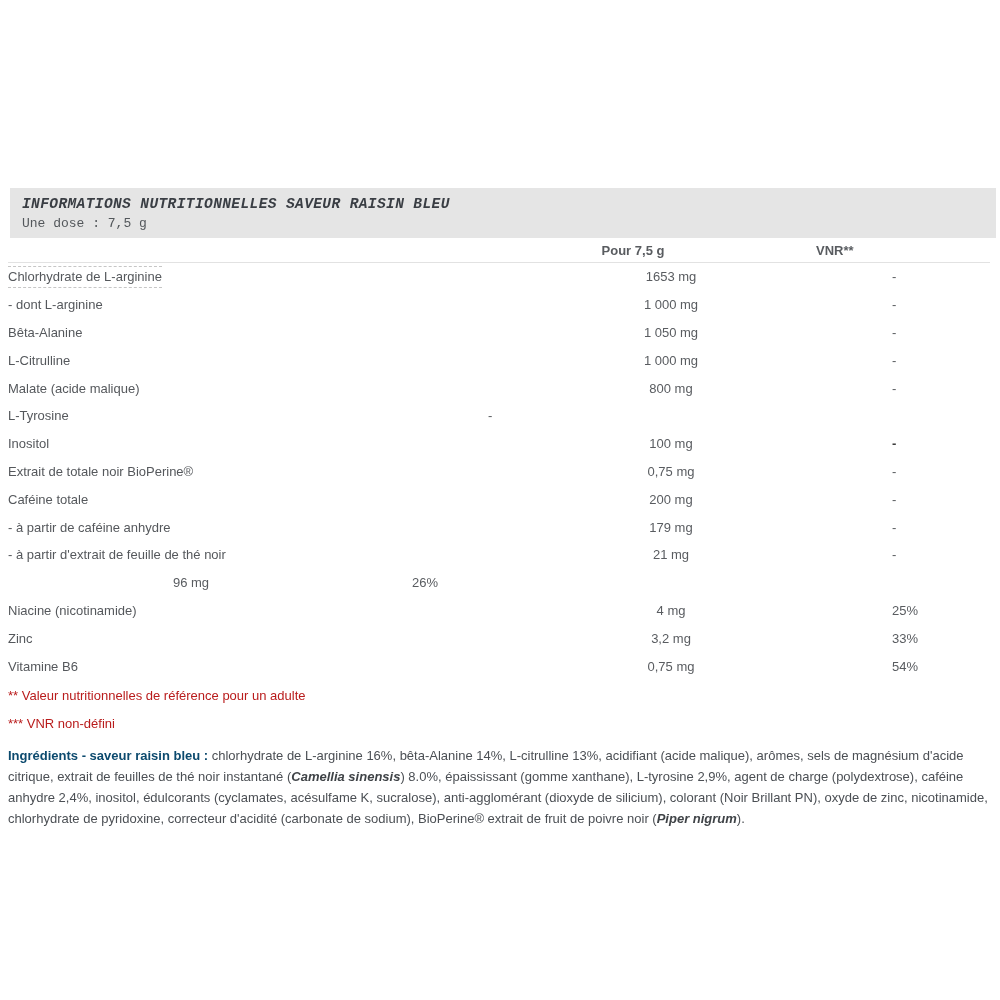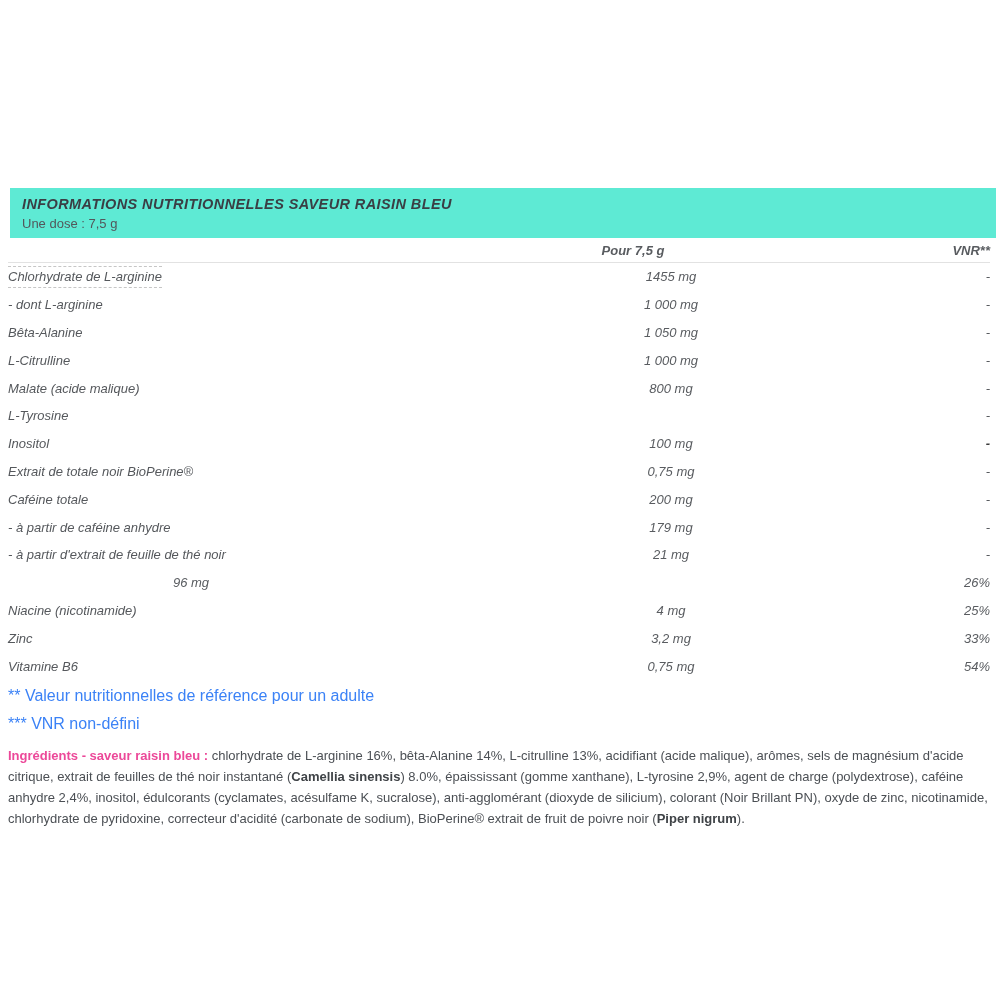--- a/index.html
+++ b/index.html
@@ -5,102 +5,103 @@
   html,body{margin:0;padding:0;background:#ffffff;}
   body{
     width:1000px;height:1000px;overflow:hidden;
     font-family:"Liberation Sans",sans-serif;
     -webkit-font-smoothing:antialiased;
     color:#55585c;
   }
   .header-box{
     margin:188px 4px 0 10px;
     height:50px;
-    background:#5eead4;
+    background:#e5e5e5;
     box-sizing:border-box;
     padding:8px 0 0 12px;
+    font-family:Liberation Mono, monospace;
   }
   .title{
     font-size:14.5px;
     font-weight:700;
     font-style:italic;
     letter-spacing:.4px;
     color:#3a3e44;
     line-height:16px;
   }
   .subtitle{
     font-size:13px;
     color:#53575b;
     margin-top:4px;
     line-height:15px;
   }
-  .ntable{margin:0 10px 0 8px;font-style:italic;}
+  .ntable{margin:0 10px 0 8px;}
   .thead{
     display:flex;
     align-items:center;
     height:24px;
     border-bottom:1px solid #e2e2e2;
     font-weight:700;
     font-size:13px;
     color:#3f4347;
   }
   .trow{
     display:flex;
     align-items:center;
     height:27.8px;
     font-size:13px;
     color:#55585c;
     gap:38px;
   }
   .cl{flex:0 0 442px;text-align:left;white-space:nowrap;}
   .cv{flex:0 0 366px;text-align:center;white-space:nowrap;color:#595c60;}
-  .cr{flex:1;text-align:right;white-space:nowrap;color:#595c60;}
+  .cr{flex:1;white-space:nowrap;color:#595c60;}
   .term{
     display:inline-block;
     border-top:1px dashed #c6c6c6;
     border-bottom:1px dashed #c6c6c6;
     padding:2px 0 3px;
   }
   .bolddash{font-weight:700;color:#3c3c3c;}
   .footnote{
     margin:0 10px 0 8px;
-    font-size:16px;
-    color:#3b82f6;
+    font-size:13px;
+    color:#b91c1c;
     line-height:15px;
   }
   .fn1{margin-top:8px;}
   .fn2{margin-top:13px;}
   .ingredients{
     margin:14px 12px 0 8px;
     font-size:13px;
     line-height:21px;
     color:#4b4f54;
     text-align:left;
   }
-  .ing-bold{font-weight:700;color:#ec4899;}
-  .ing-species{font-weight:700;color:#3f4347;}
+  .ing-bold{font-weight:700;color:#0c4a6e;}
+  .ing-species{font-weight:700;font-style:italic;color:#3f4347;}
 </style>
 </head>
 <body>
 
 <div class="header-box">
   <div class="title">INFORMATIONS NUTRITIONNELLES SAVEUR RAISIN BLEU</div>
   <div class="subtitle">Une dose : 7,5 g</div>
 </div>
 
 <div class="ntable">
   <div class="thead">
     <div class="cl"></div>
     <div class="cv">Pour 7,5 g</div>
     <div class="cr">VNR**</div>
   </div>
 
   <div class="trow">
     <div class="cl"><span class="term">Chlorhydrate de L-arginine</span></div>
-    <div class="cv">1455 mg</div>
+    <div class="cv">1653 mg</div>
     <div class="cr">-</div>
   </div>
 
   <div class="trow">
     <div class="cl">- dont L-arginine</div>
     <div class="cv">1 000 mg</div>
     <div class="cr">-</div>
   </div>
 
   <div class="trow">

